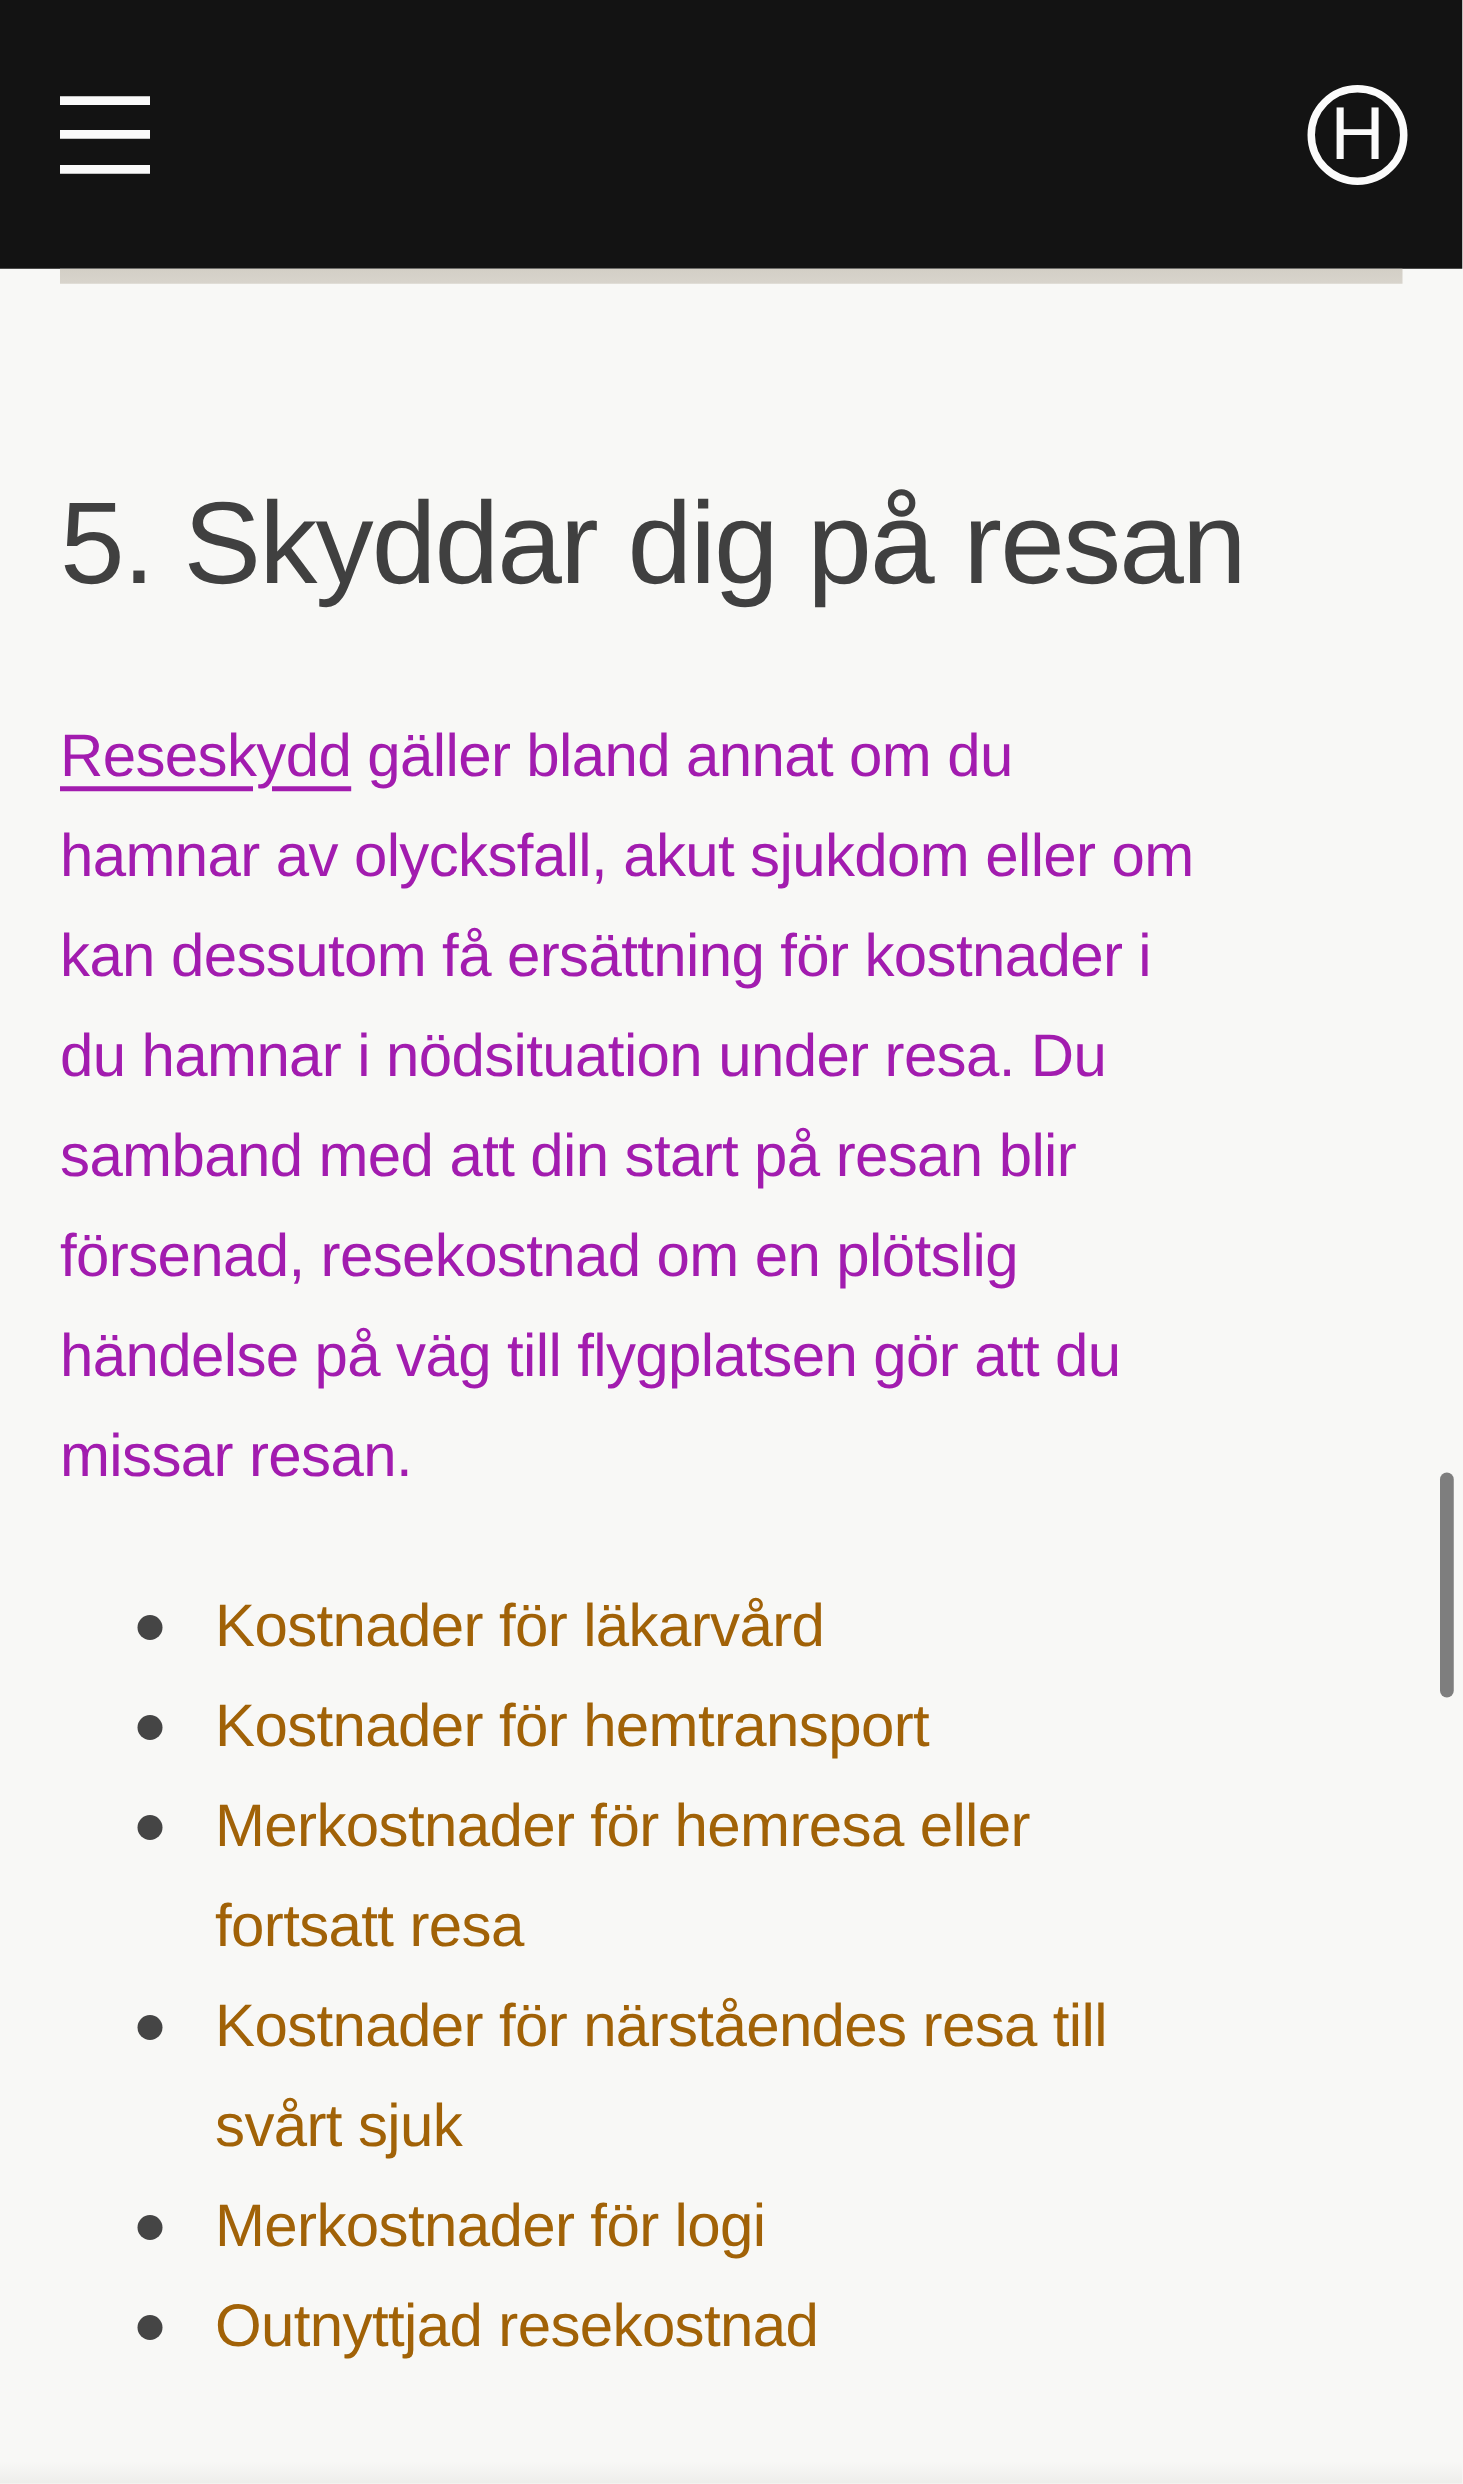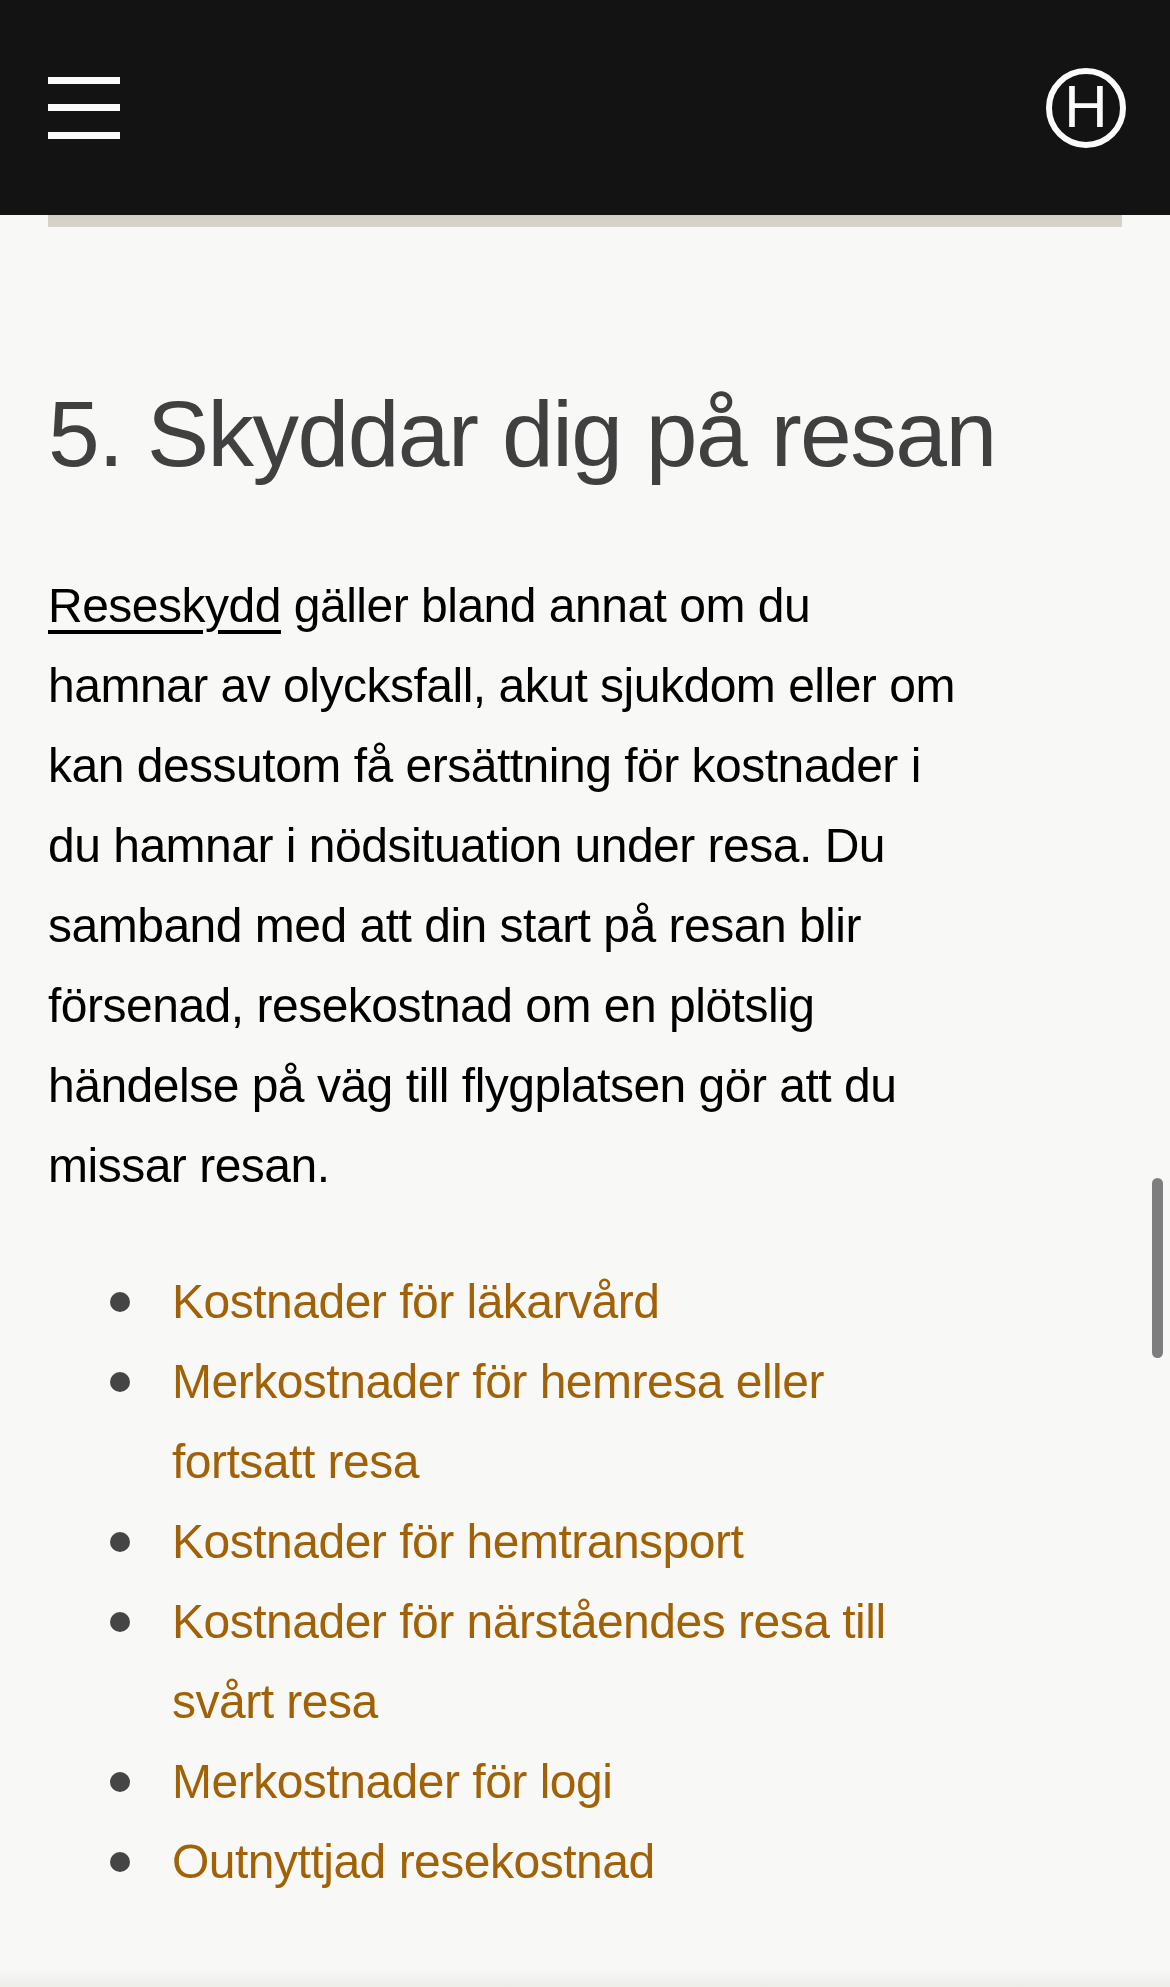--- a/index.html
+++ b/index.html
@@ -38,21 +38,21 @@
   }
   
   .page-title{
     margin:161px 48px 0;
     font-size:93px;line-height:93px;font-weight:500;
     letter-spacing:-1.5px;color:#404040;
   }
   .body-copy{
     margin:85px 48px 0;
     font-size:48px;line-height:80px;letter-spacing:-0.5px;
-    color:#000000;font-weight:400;
+    color:#a21caf;font-weight:400;
   }
   .body-copy .line{display:block;}
   .inline-link{
     color:inherit;text-decoration:underline;
     text-decoration-thickness:4px;text-underline-offset:8px;cursor:pointer;
   }
   .benefit-list{
     list-style:none;margin:56px 48px 0;padding:0;
     font-size:48px;line-height:80px;letter-spacing:-0.5px;color:#a16207;
   }
@@ -103,29 +103,29 @@
     <span class="line">försenad, resekostnad om en plötslig</span>
     <span class="line">händelse på väg till flygplatsen gör att du</span>
     <span class="line">missar resan.</span>
   </p>
 
   <ul class="benefit-list">
     <li>
       <span class="line">Kostnader för läkarvård</span>
     </li>
     <li>
+      <span class="line">Kostnader för hemtransport</span>
+    </li>
+    <li>
       <span class="line">Merkostnader för hemresa eller</span>
       <span class="line">fortsatt resa</span>
     </li>
     <li>
-      <span class="line">Kostnader för hemtransport</span>
-    </li>
-    <li>
       <span class="line">Kostnader för närståendes resa till</span>
-      <span class="line">svårt resa</span>
+      <span class="line">svårt sjuk</span>
     </li>
     <li>
       <span class="line">Merkostnader för logi</span>
     </li>
     <li>
       <span class="line">Outnyttjad resekostnad</span>
     </li>
   </ul>
 </main>
 

